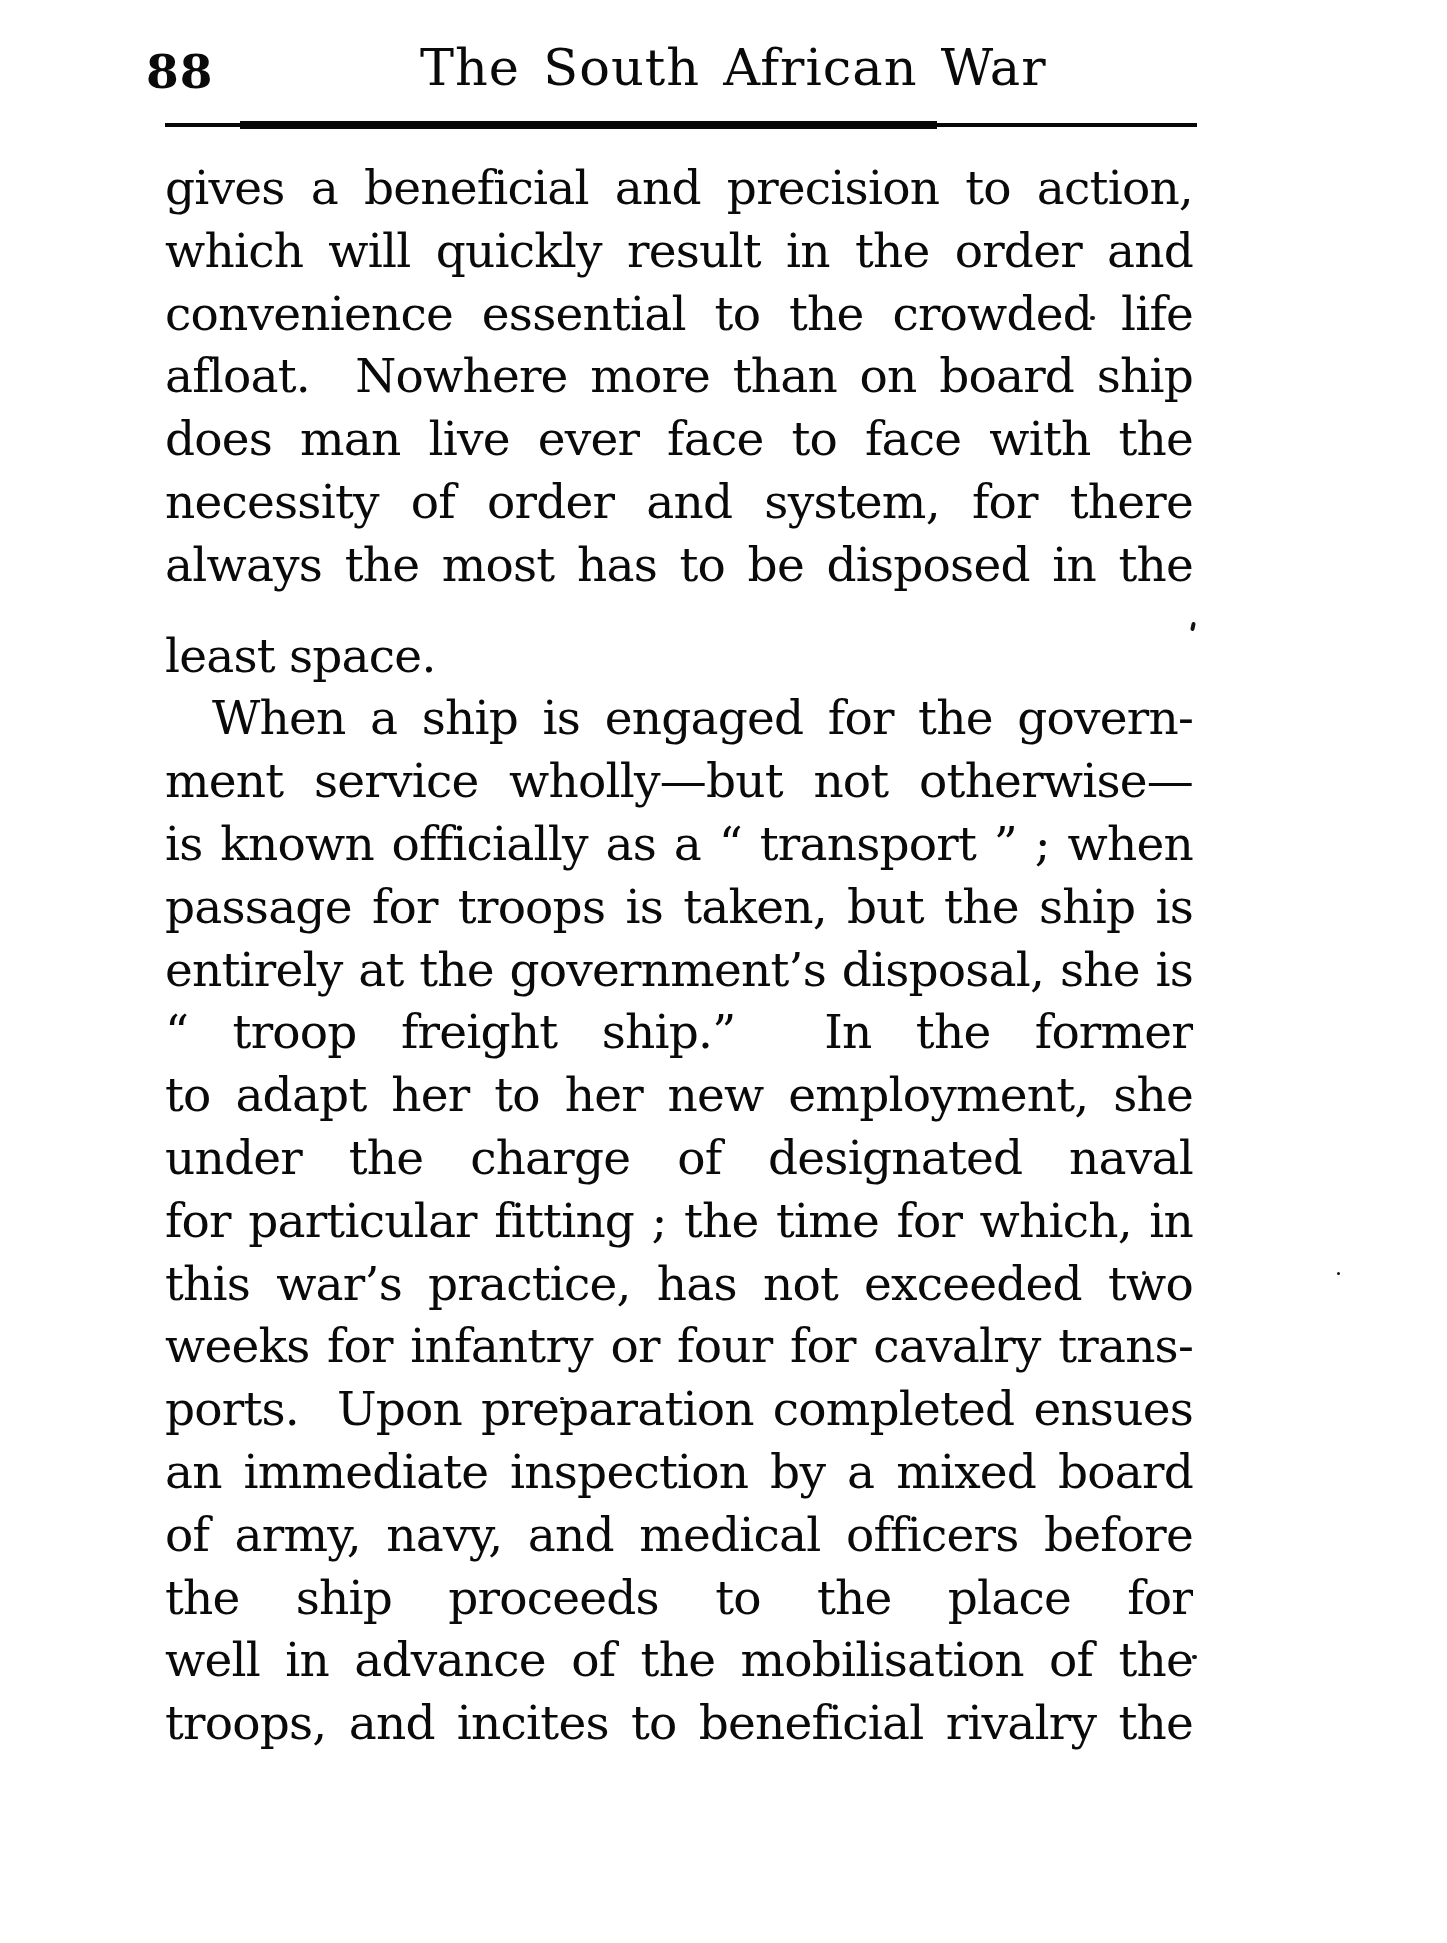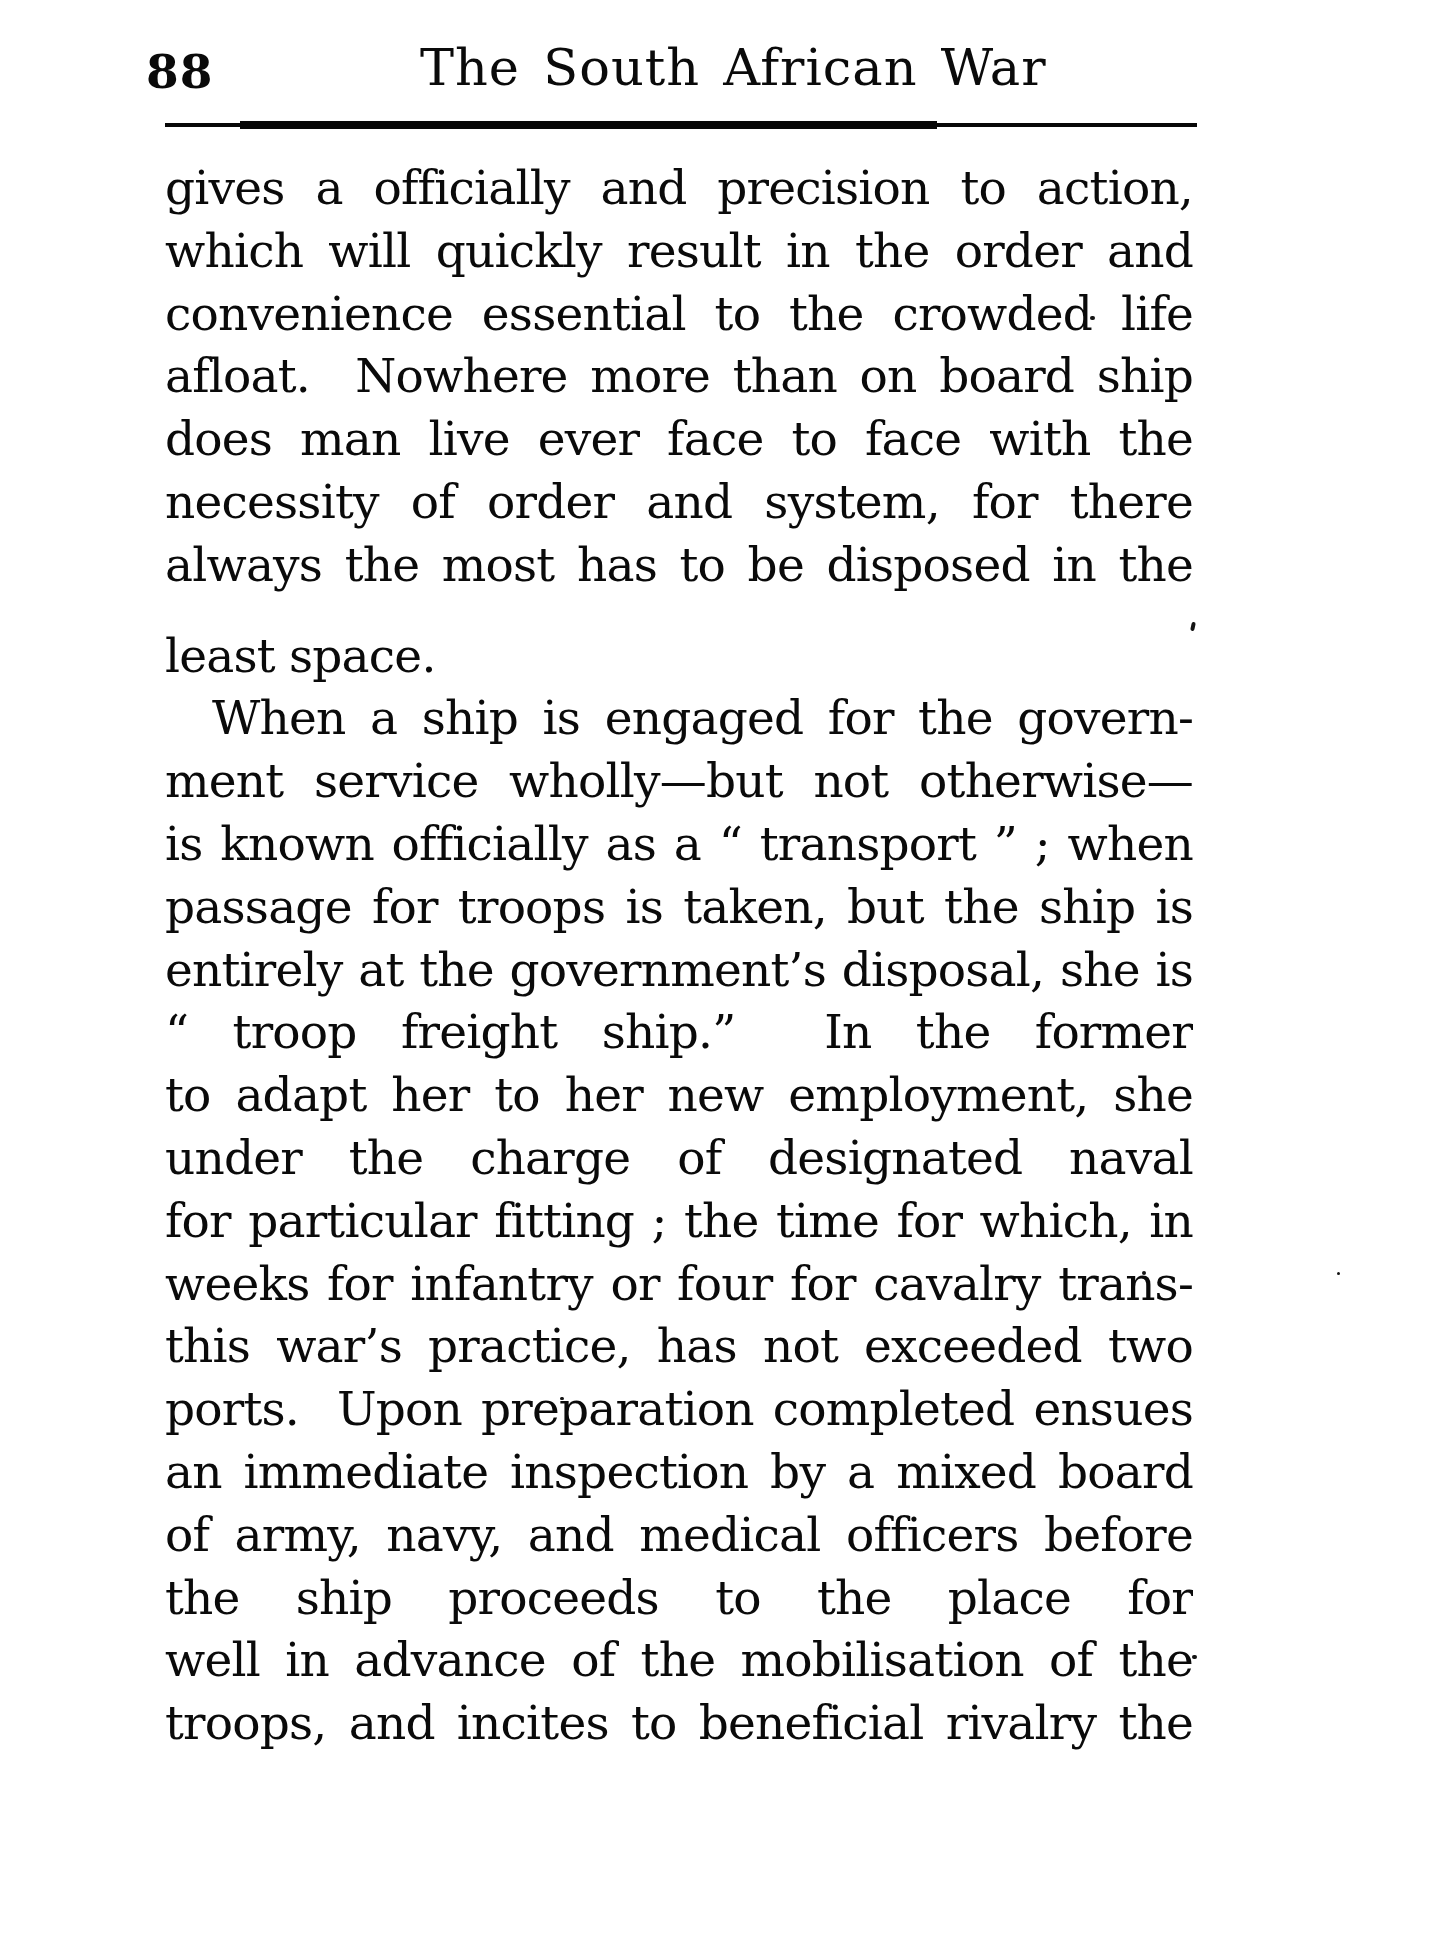--- a/index.html
+++ b/index.html
@@ -92,39 +92,39 @@
 
 <div class="page">
 
   <div class="page-number">88</div>
 
   <div class="running-title">The South African War</div>
 
   <div class="header-rule"></div>
 
   <div class="body-text">
-    <div class="line">gives a officially and precision to action,</div>
+    <div class="line">gives a beneficial and precision to action,</div>
     <div class="line">which will quickly result in the order and</div>
     <div class="line">convenience essential to the crowded life</div>
     <div class="line">afloat.  Nowhere more than on board ship</div>
     <div class="line">does man live ever face to face with the</div>
     <div class="line">necessity of order and system, for there</div>
     <div class="line">always the most has to be disposed in the</div>
     <div class="line para-end">least space.</div>
     <div class="line indented">When a ship is engaged for the govern-</div>
     <div class="line">ment service wholly—but not otherwise—she</div>
     <div class="line">is known officially as a “ transport ” ; when</div>
     <div class="line">passage for troops is taken, but the ship is not</div>
     <div class="line">entirely at the government’s disposal, she is a</div>
     <div class="line">“ troop freight ship.”  In the former capacity,</div>
     <div class="line">to adapt her to her new employment, she passes</div>
     <div class="line">under the charge of designated naval officers</div>
     <div class="line">for particular fitting ; the time for which, in</div>
+    <div class="line">this war’s practice, has not exceeded two</div>
     <div class="line">weeks for infantry or four for cavalry trans-</div>
-    <div class="line">this war’s practice, has not exceeded two</div>
     <div class="line">ports.  Upon preparation completed ensues</div>
     <div class="line">an immediate inspection by a mixed board</div>
     <div class="line">of army, navy, and medical officers before</div>
     <div class="line">the ship proceeds to the place for embarkation.</div>
     <div class="line">well in advance of the mobilisation of the</div>
     <div class="line">troops, and incites to beneficial rivalry the</div>
   </div>
 
   <div class="speck s1"></div>
   <div class="speck s2"></div>

